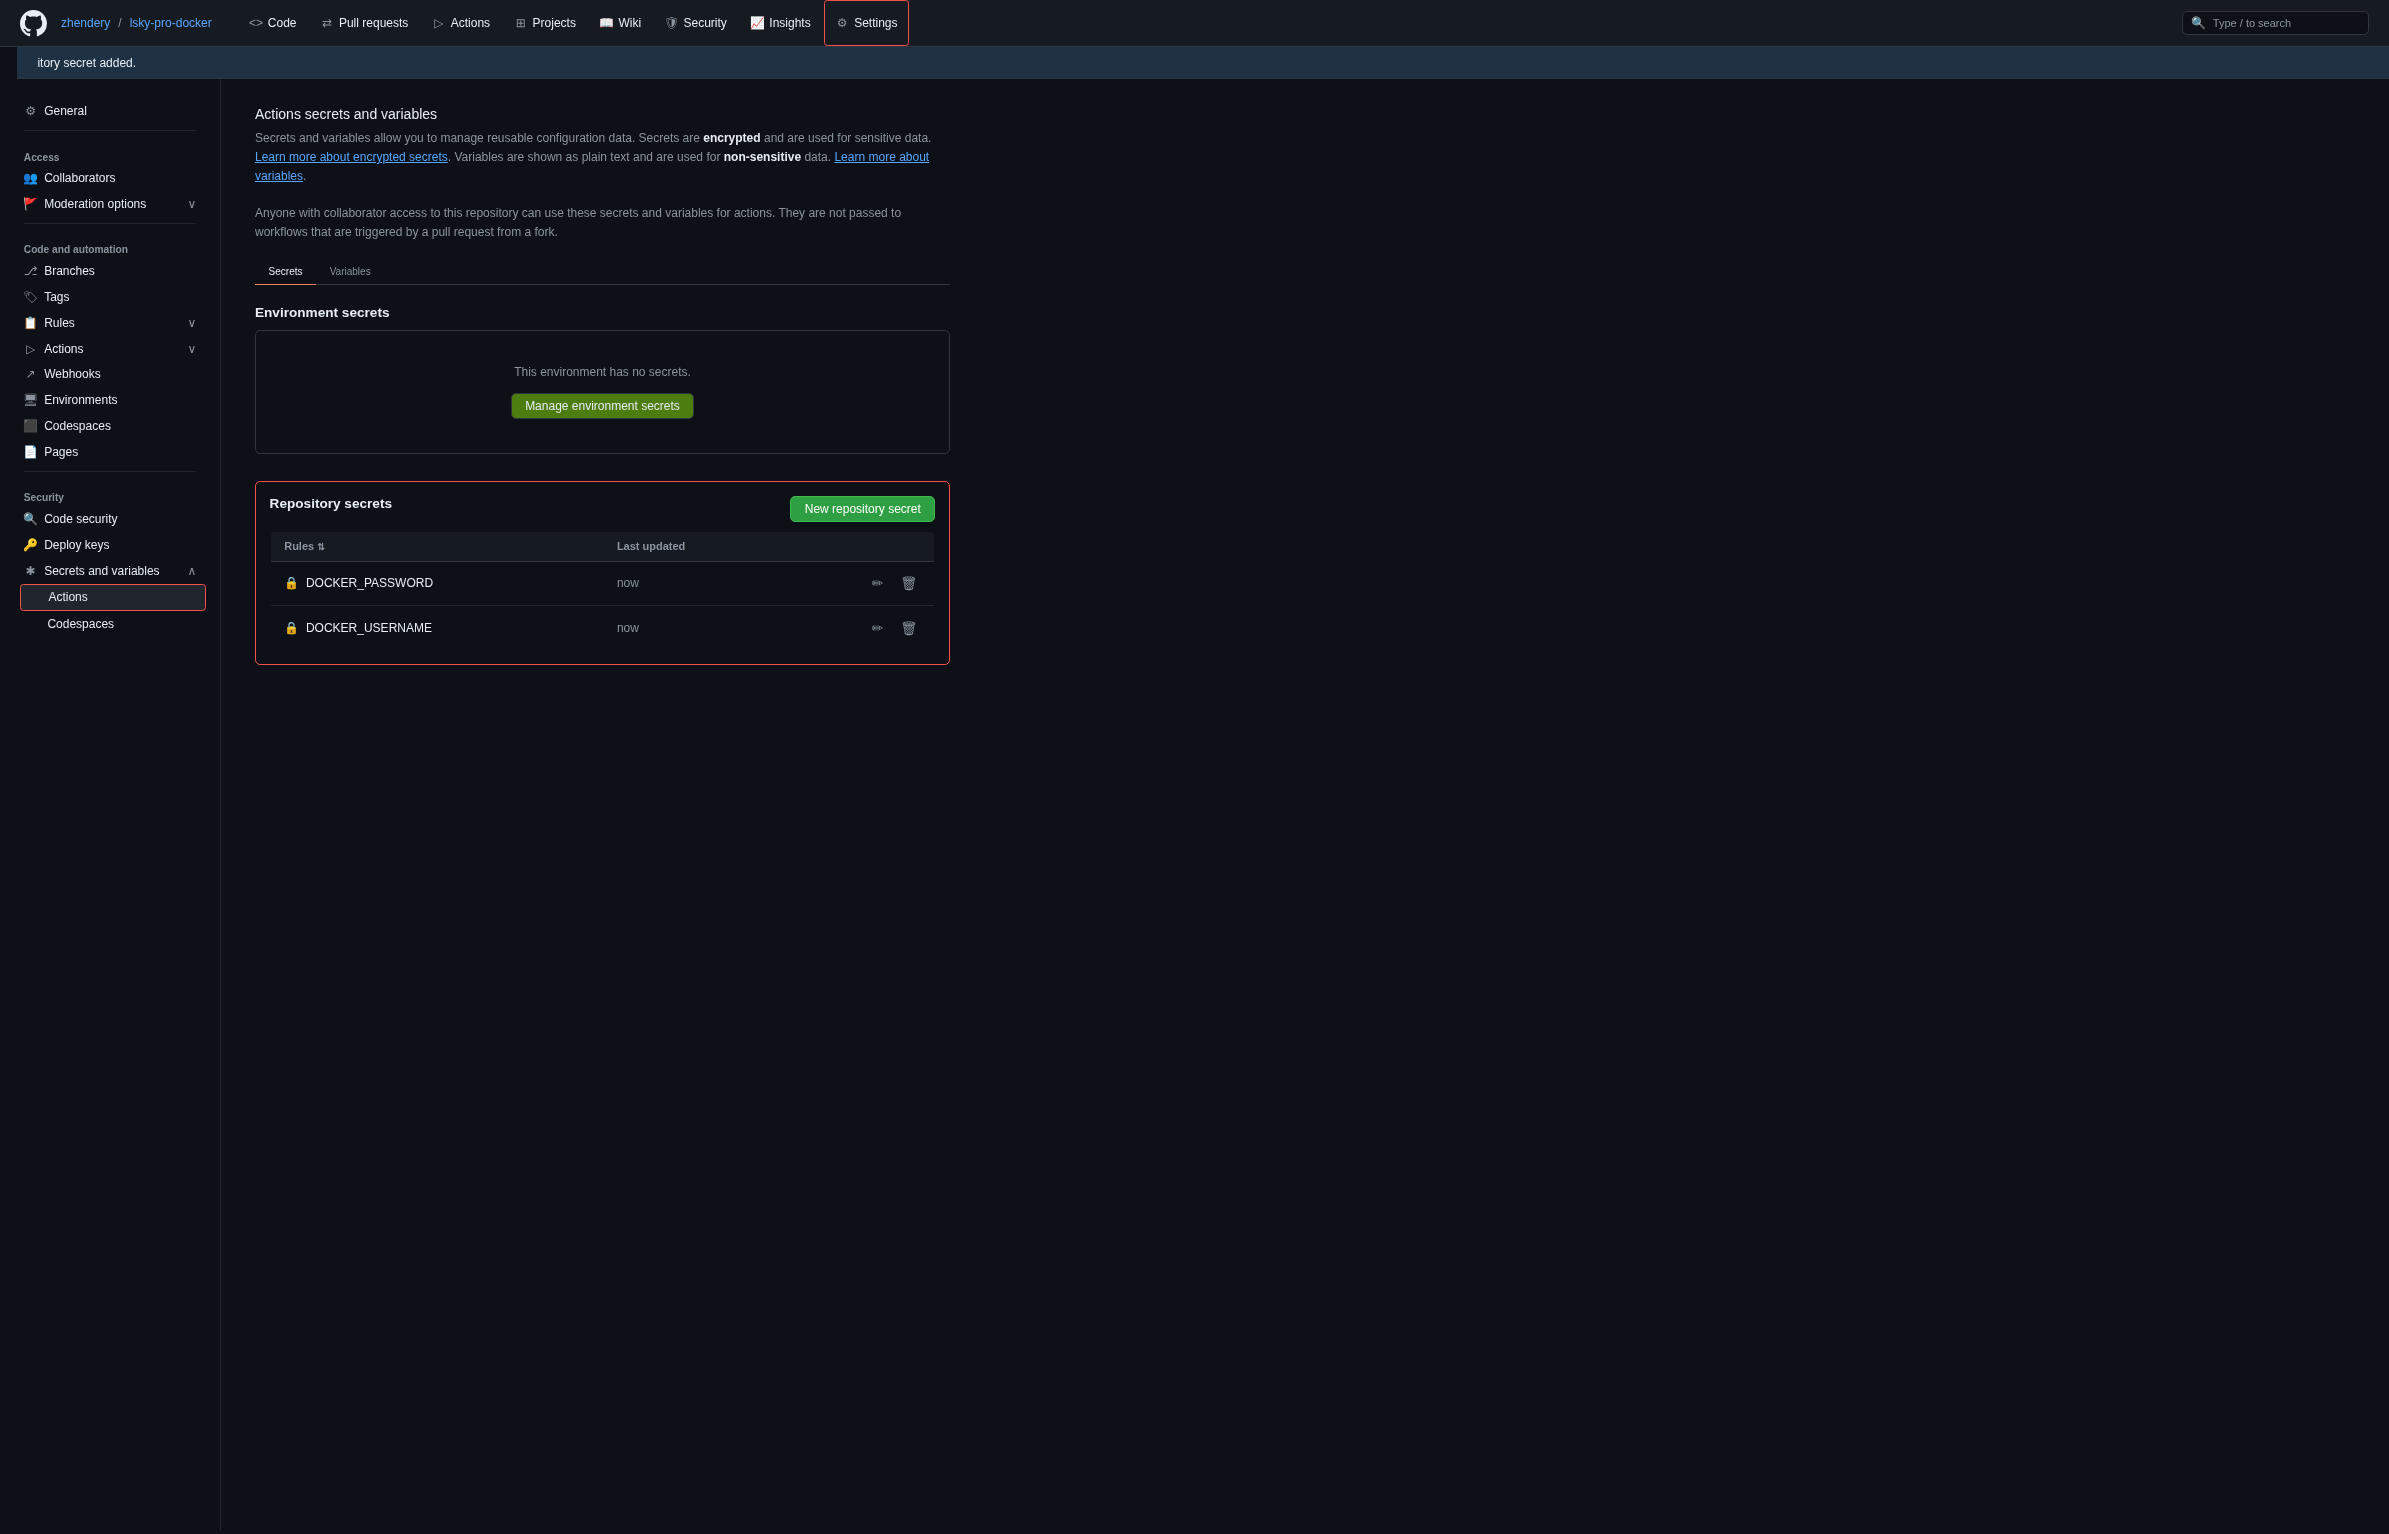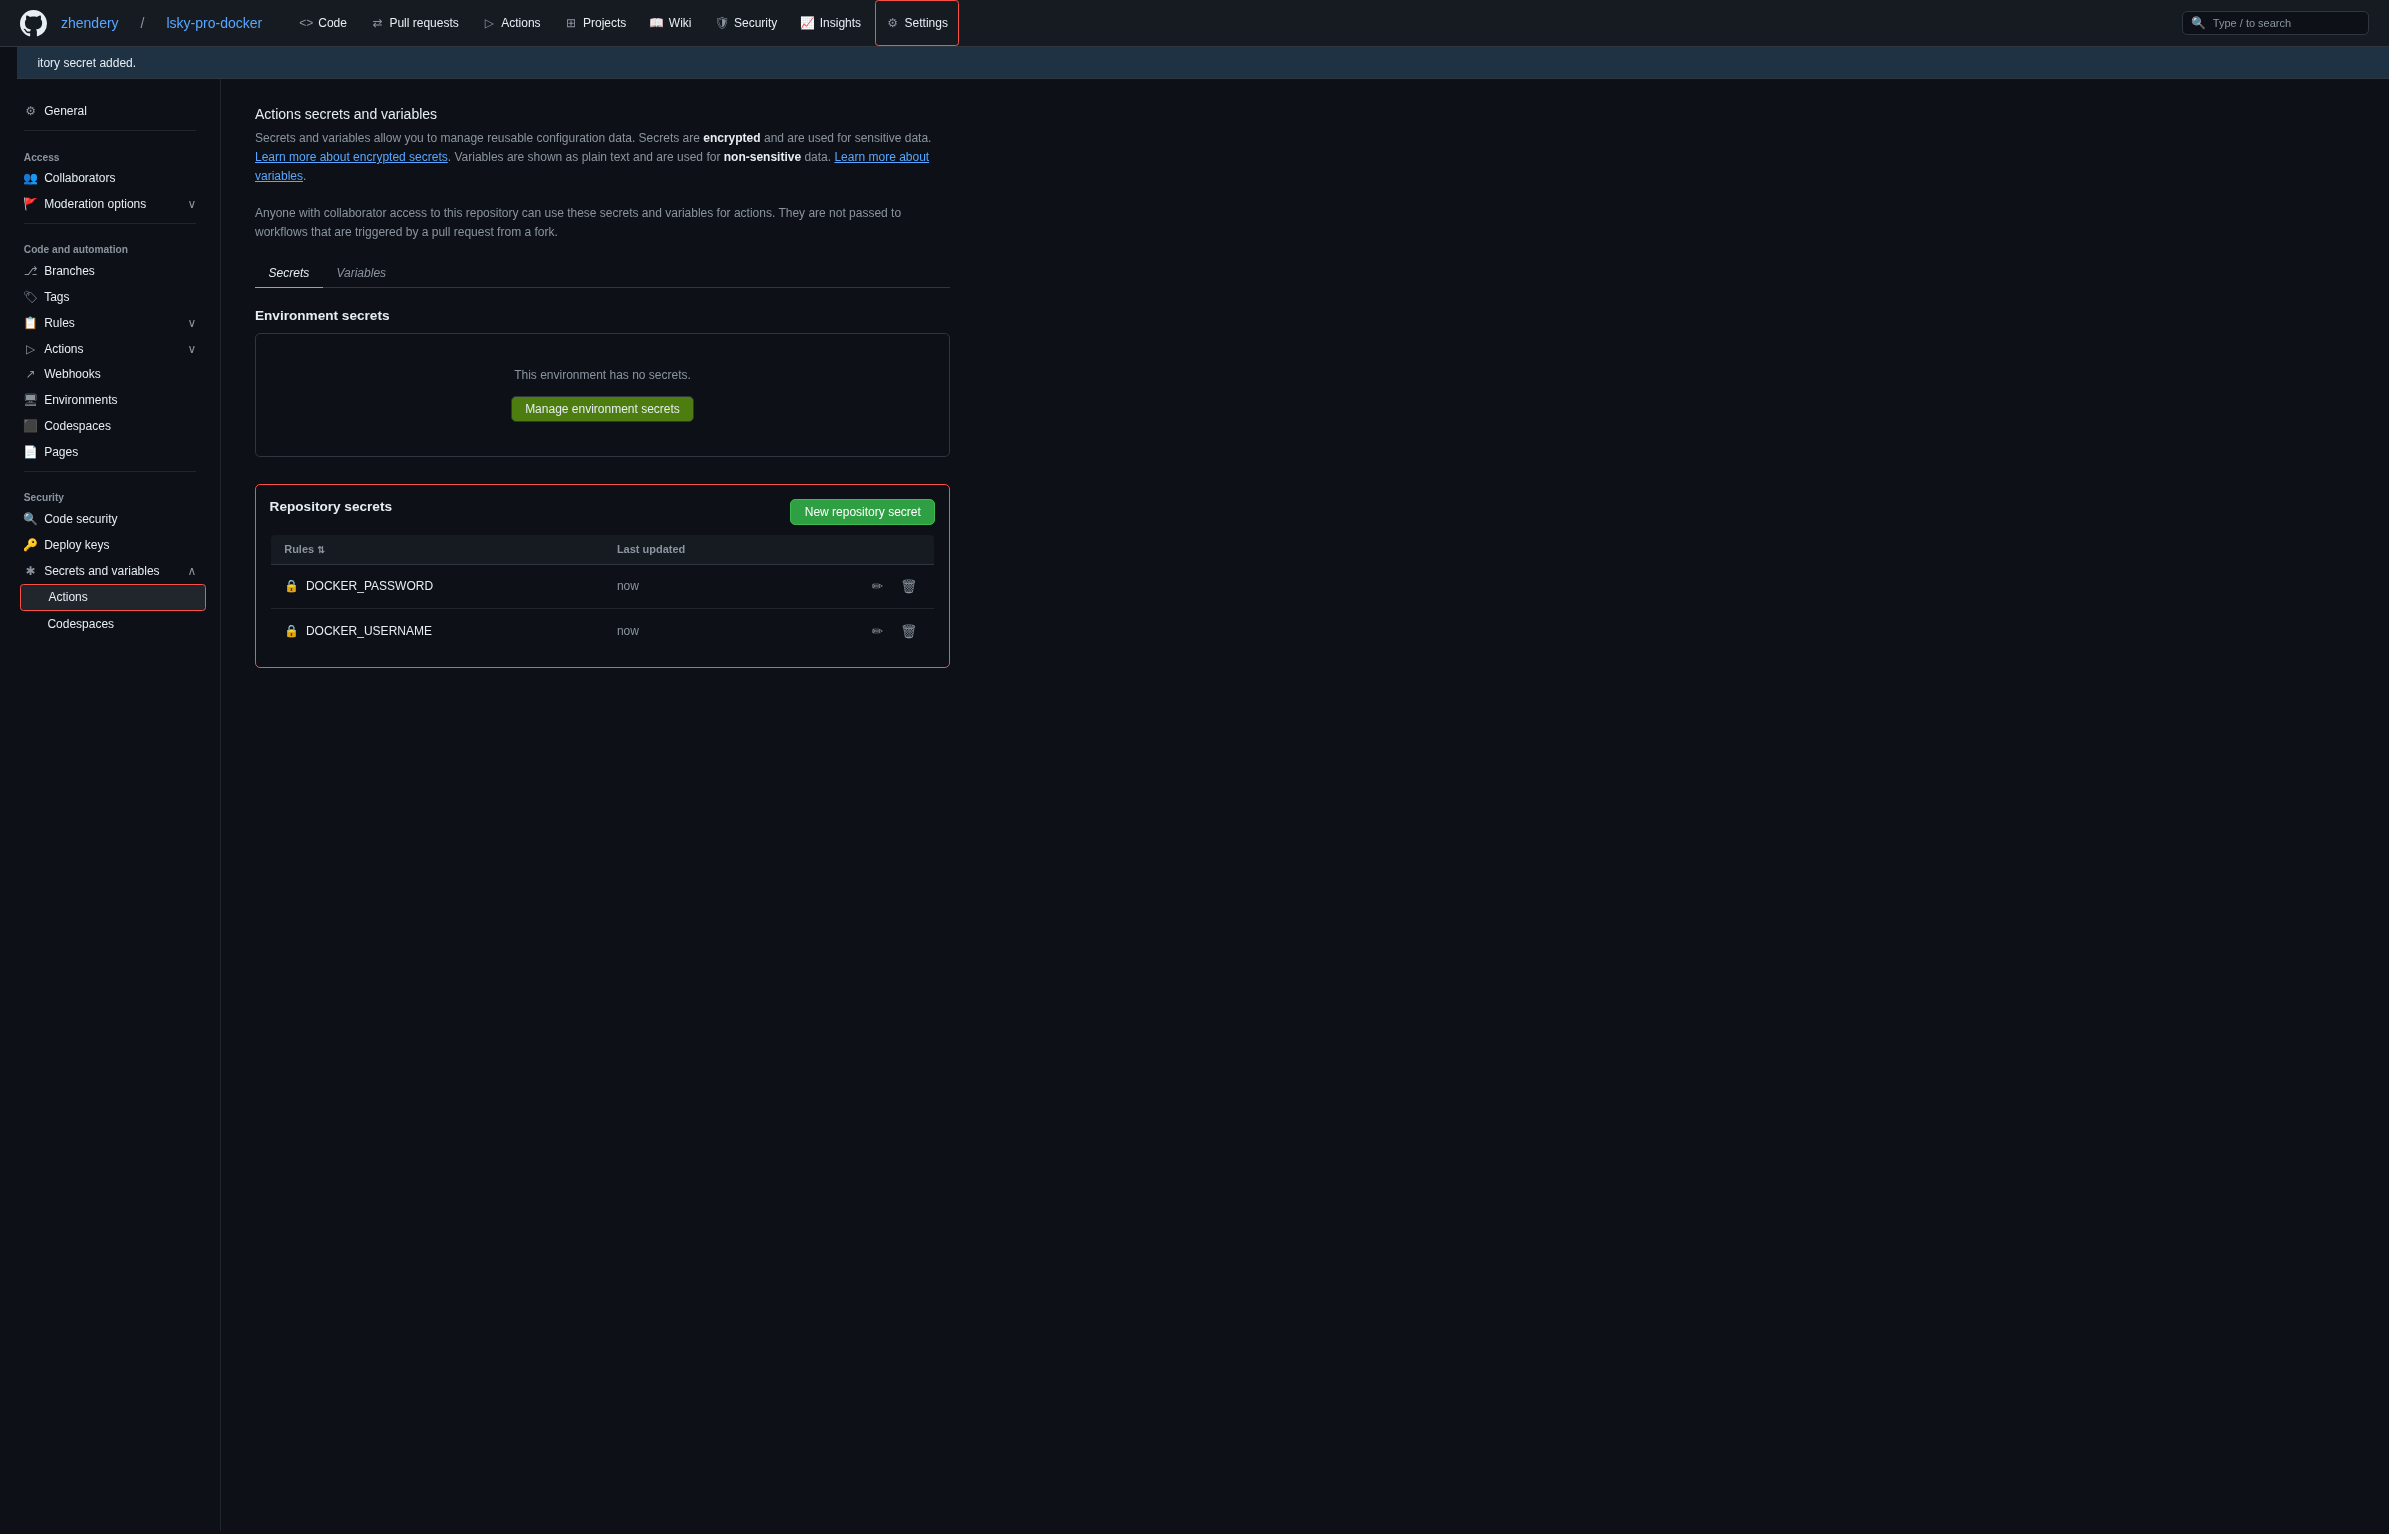--- a/index.html
+++ b/index.html
@@ -22,22 +22,22 @@
       gap: 13.6px;
     }
     .topnav-logo {
       width: 27px; height: 27px;
       fill: #e6edf3;
       flex-shrink: 0;
     }
     .topnav-repo {
       display: flex;
       align-items: flex-start;
-      gap: 22px;
-      font-size: 14px;
+      gap: 8px;
+      font-size: 12px;
       color: #58a6ff;
       font-weight: 500;
     }
     .topnav-repo .separator { color: #8b949e; }
     .topnav-tabs {
       display: flex;
       align-items: center;
       gap: 3.4px;
       margin-left: 13.6px;
       height: 100%;
@@ -168,31 +168,30 @@
     .description strong { color: #e6edf3; }
 
     
     .tab-bar {
       display: flex;
       border-bottom: 0.8px solid #30363d;
       margin-bottom: 20.4px;
     }
     .tab-btn {
       padding: 6.8px 13.6px;
-      font-size: 12px;
+      font-size: 10px;
       color: #8b949e;
       cursor: pointer;
       border-bottom: 1.7px solid transparent;
       margin-bottom: -0.8px;
       border-radius: 0;
       background: none;
       border-top: none;
       border-left: none;
       border-right: none;
-      font-style: italic;
     }
     .tab-btn.active {
       color: #e6edf3;
       border-bottom: 1.7px solid #f78166;
     }
 
     
     .section-title {
       font-size: 13.6px;
       font-weight: 600;

